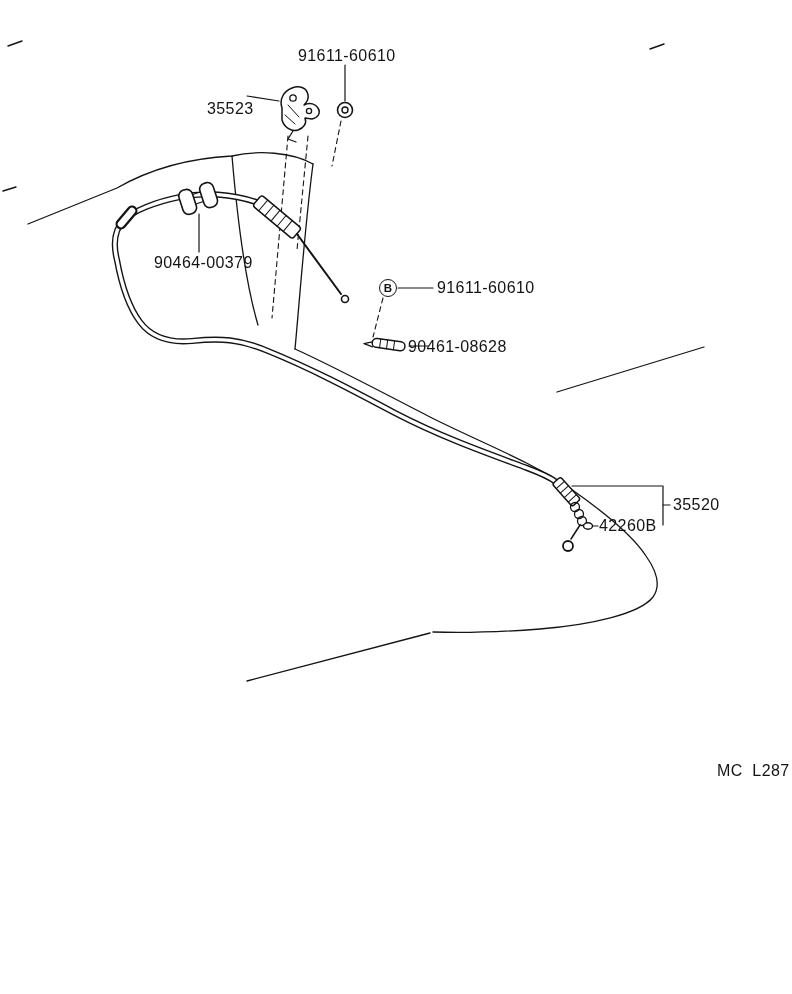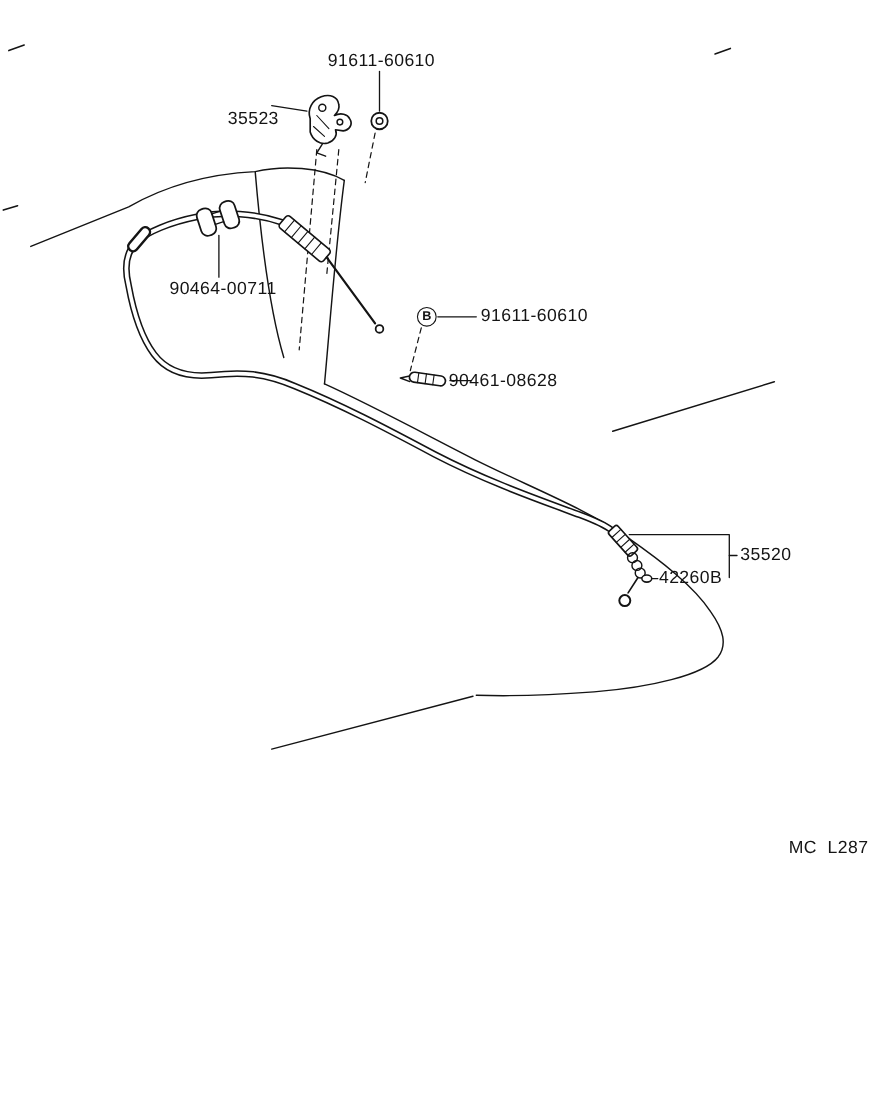--- a/index.html
+++ b/index.html
@@ -113,21 +113,21 @@
 
       <path d="M572 486 L663 486 L663 525" stroke-width="1.2"></path>
       <path d="M663 505 L670 505" stroke-width="1.2"></path>
       <ellipse cx="588" cy="526" rx="4.5" ry="3.2" fill="#ffffff" stroke-width="1.4"></ellipse>
       <path d="M593 526 L598 526" stroke-width="1.2"></path>
     </g>
   </svg>
 
   <div class="lbl" style="left:298px; top:47px;">91611-60610</div>
   <div class="lbl" style="left:191px; top:100px;margin-left:16px;">35523</div>
-  <div class="lbl" style="left:154px; top:254px;">90464-00711</div>
+  <div class="lbl" style="left:154px; top:254px;">90464-00379</div>
   <div class="marker-b" style="left:379px; top:279px;">B</div>
   <div class="lbl" style="left:437px; top:279px;">91611-60610</div>
   <div class="lbl" style="left:408px; top:338px;">90461-08628</div>
   <div class="lbl" style="left:673px; top:496px;text-align:center;">35520</div>
   <div class="lbl" style="left:599px; top:517px;">42260B</div>
   <div class="lbl" style="left:685px; top:762px;margin-left:32px;">MC  L287</div>
 
 </div>
 
 </body></html>

